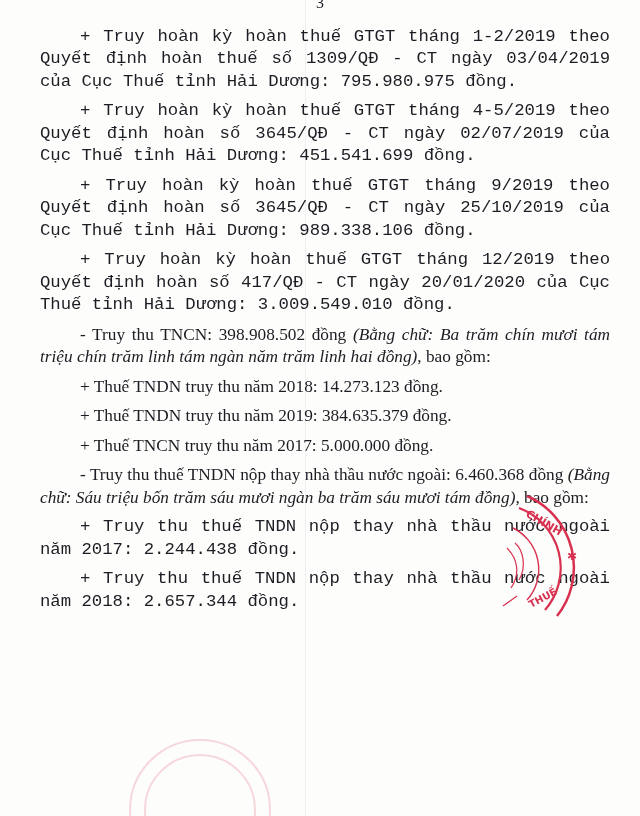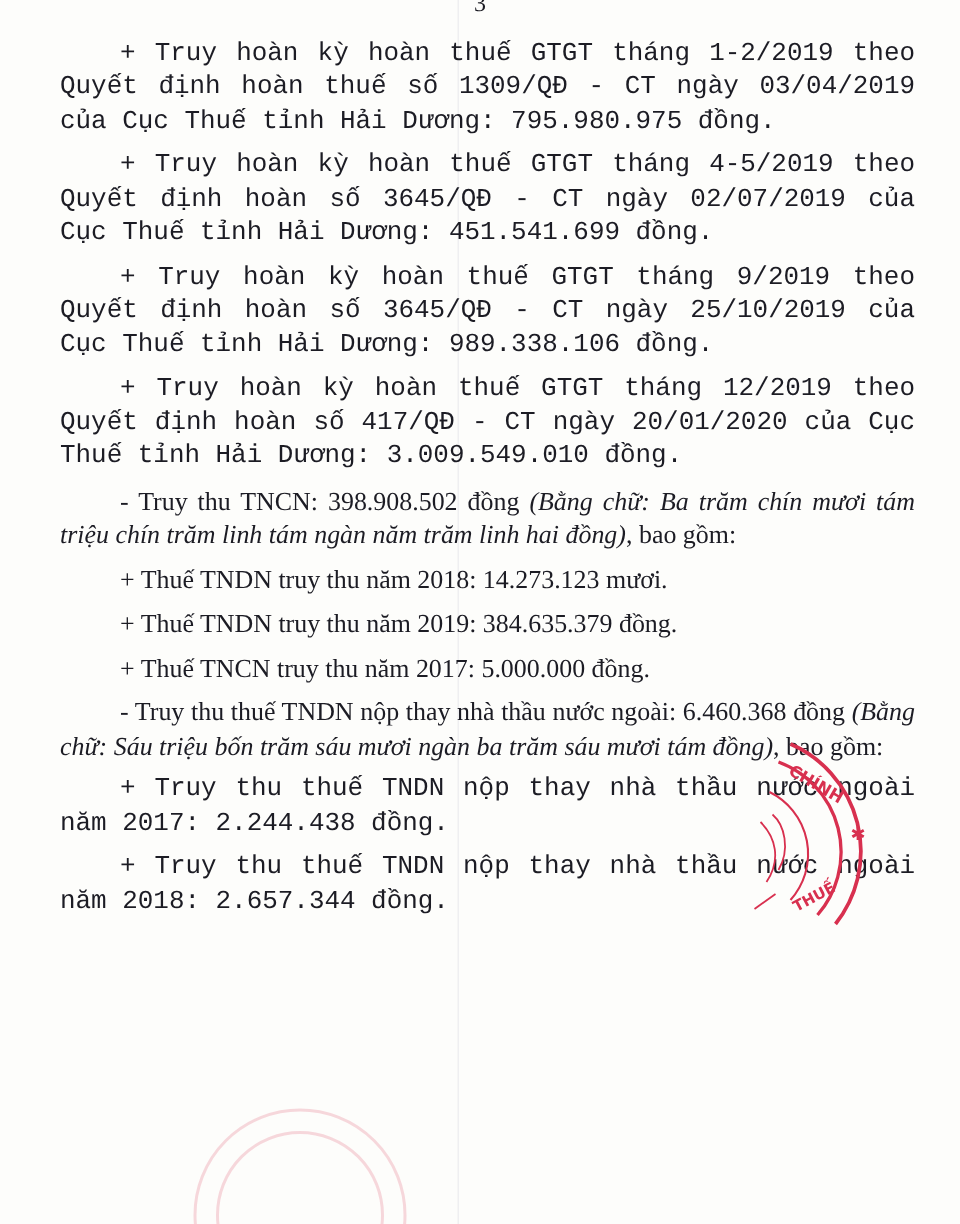--- a/index.html
+++ b/index.html
@@ -42,21 +42,21 @@
 <div class="page-number">3</div>
 
 <div class="content">
 
   <p class="p sub">+ Truy hoàn kỳ hoàn thuế GTGT tháng 1-2/2019 theo Quyết định hoàn thuế số 1309/QĐ - CT ngày 03/04/2019 của Cục Thuế tỉnh Hải Dương: 795.980.975 đồng.</p>
   <p class="p sub">+ Truy hoàn kỳ hoàn thuế GTGT tháng 4-5/2019 theo Quyết định hoàn số 3645/QĐ - CT ngày 02/07/2019 của Cục Thuế tỉnh Hải Dương: 451.541.699 đồng.</p>
   <p class="p sub">+ Truy hoàn kỳ hoàn thuế GTGT tháng 9/2019 theo Quyết định hoàn số 3645/QĐ - CT ngày 25/10/2019 của Cục Thuế tỉnh Hải Dương: 989.338.106 đồng.</p>
   <p class="p sub">+ Truy hoàn kỳ hoàn thuế GTGT tháng 12/2019 theo Quyết định hoàn số 417/QĐ - CT ngày 20/01/2020 của Cục Thuế tỉnh Hải Dương: 3.009.549.010 đồng.</p>
 
   <p class="p"><span>- Truy thu TNCN:  398.908.502 đồng </span><i>(Bằng chữ: Ba trăm chín mươi tám triệu chín trăm linh tám ngàn năm trăm linh hai đồng)</i><span>, bao gồm:</span></p>
-  <p class="p item">+ Thuế TNDN truy thu năm 2018: 14.273.123 mươi.</p>
+  <p class="p item">+ Thuế TNDN truy thu năm 2018: 14.273.123 đồng.</p>
   <p class="p item">+ Thuế TNDN truy thu năm 2019: 384.635.379 đồng.</p>
 
   <p class="p item">+ Thuế TNCN truy thu năm 2017: 5.000.000 đồng.</p>
 
   <p class="p"><span>- Truy thu thuế TNDN nộp thay nhà thầu nước ngoài: 6.460.368 đồng </span><i>(Bằng chữ: Sáu triệu bốn trăm sáu mươi ngàn ba trăm sáu mươi tám đồng)</i><span>, bao gồm:</span></p>
   <p class="p sub">+ Truy thu thuế TNDN nộp thay nhà thầu nước ngoài năm 2017: 2.244.438 đồng.</p>
   <p class="p sub">+ Truy thu thuế TNDN nộp thay nhà thầu nước ngoài năm 2018: 2.657.344 đồng.</p>
 
 </div>
 

